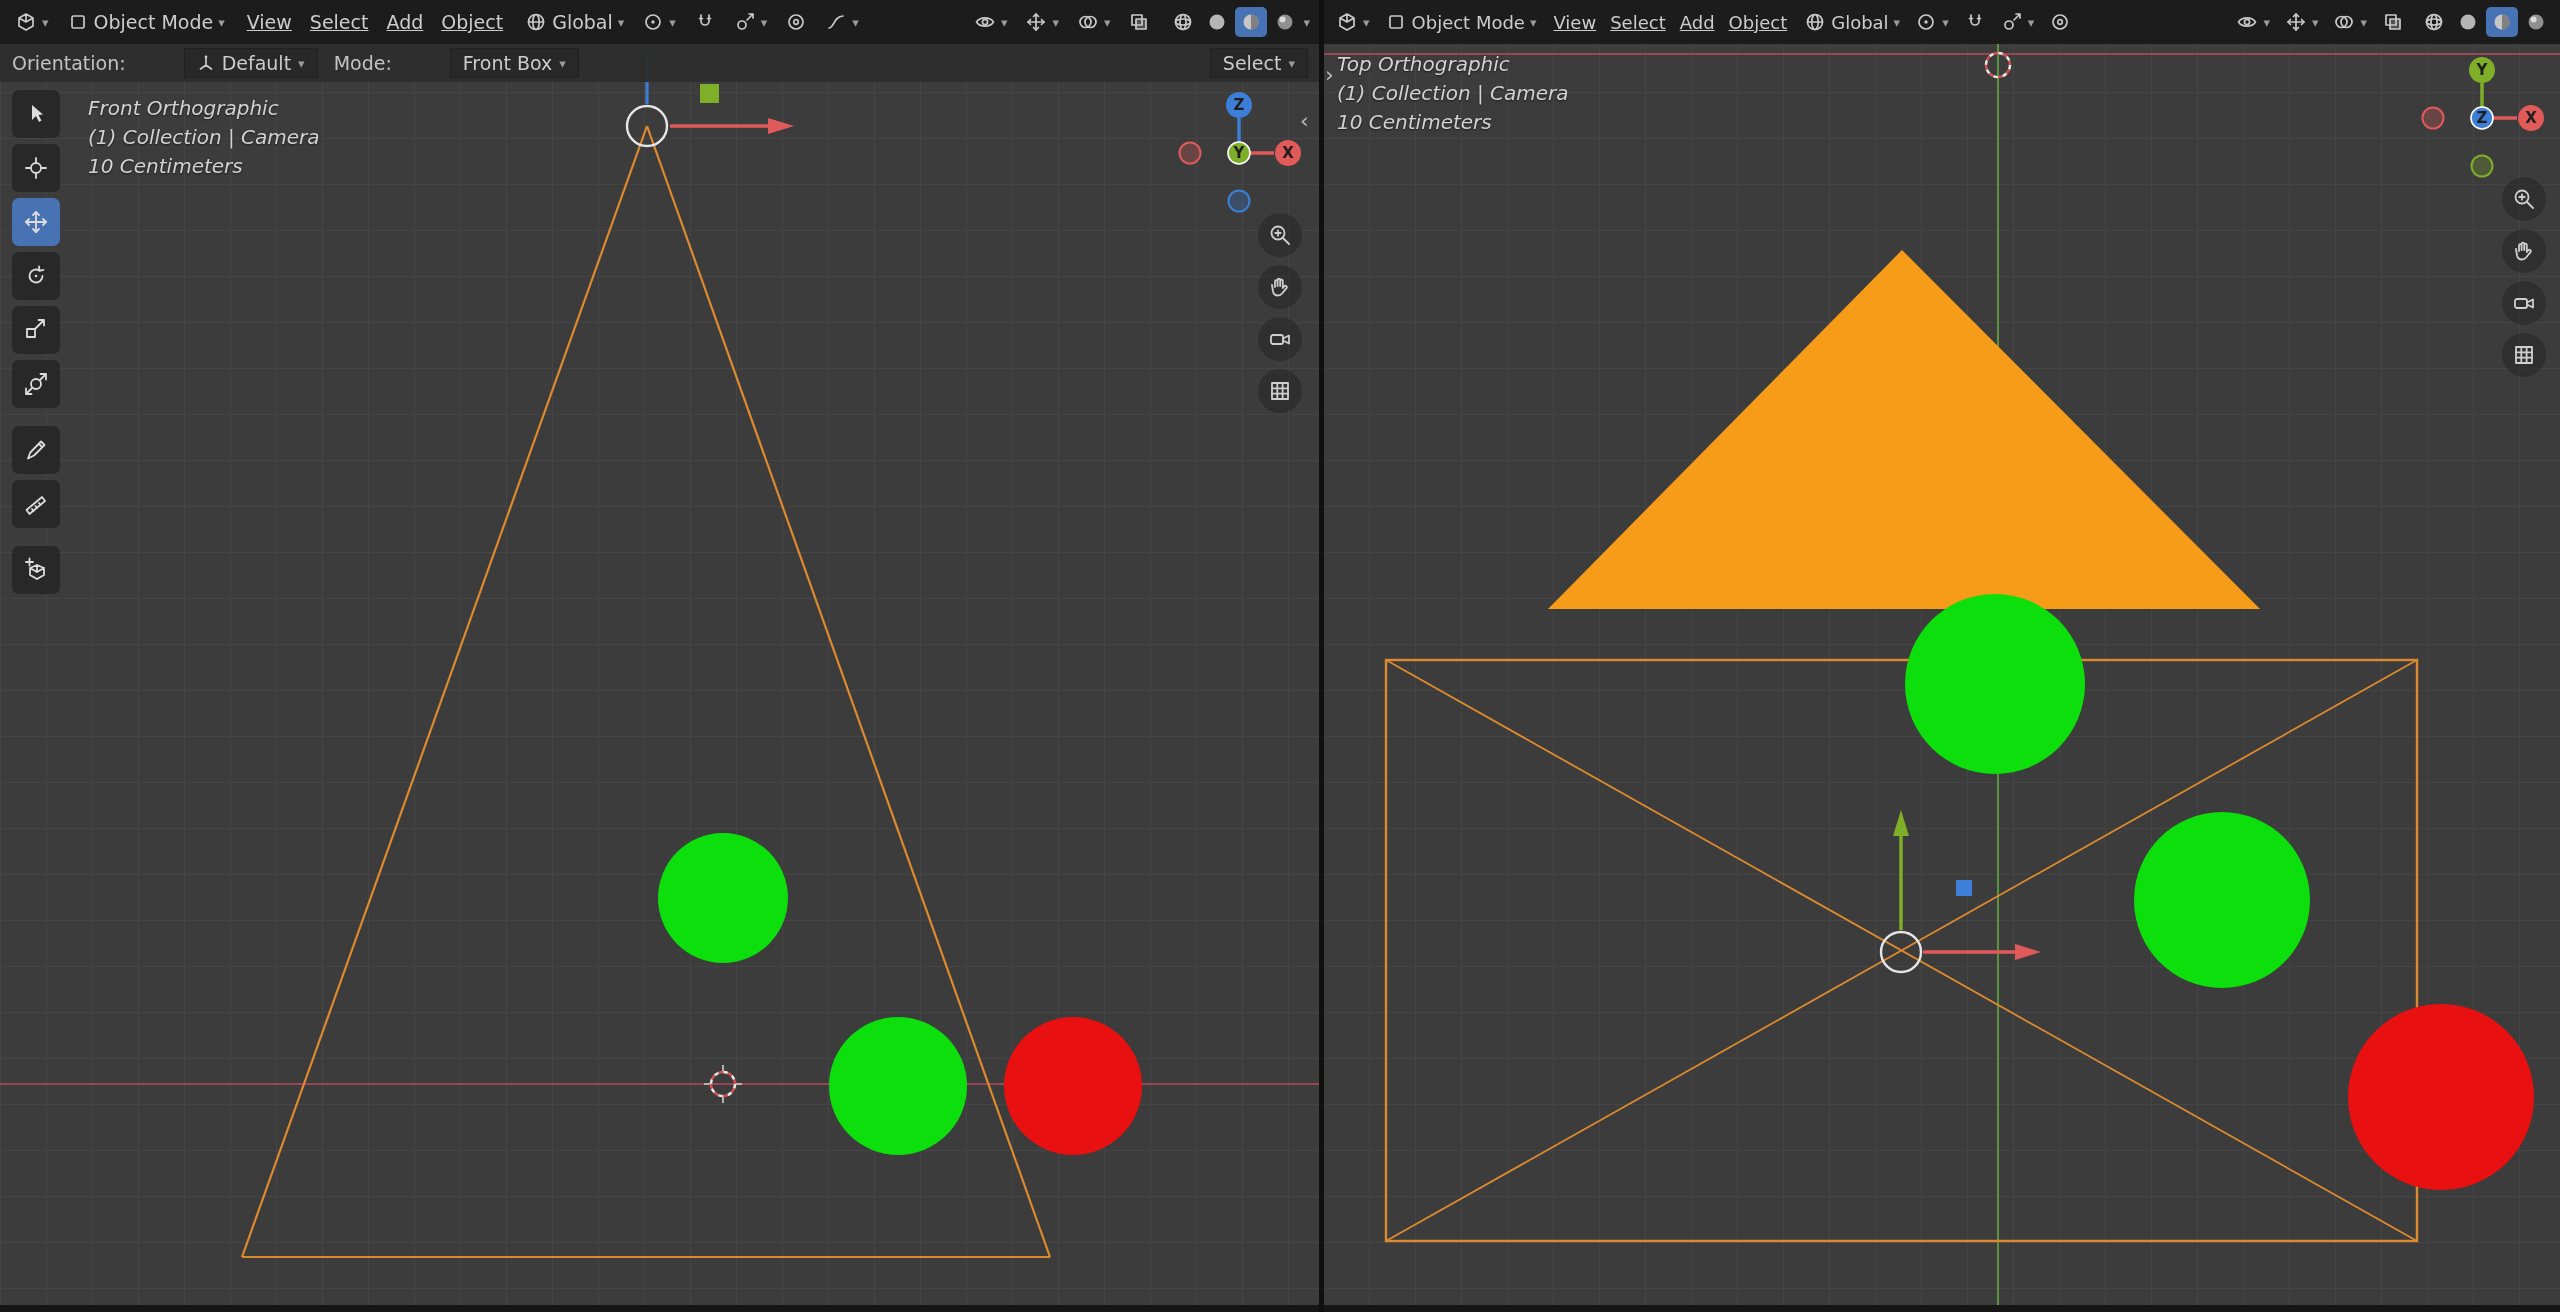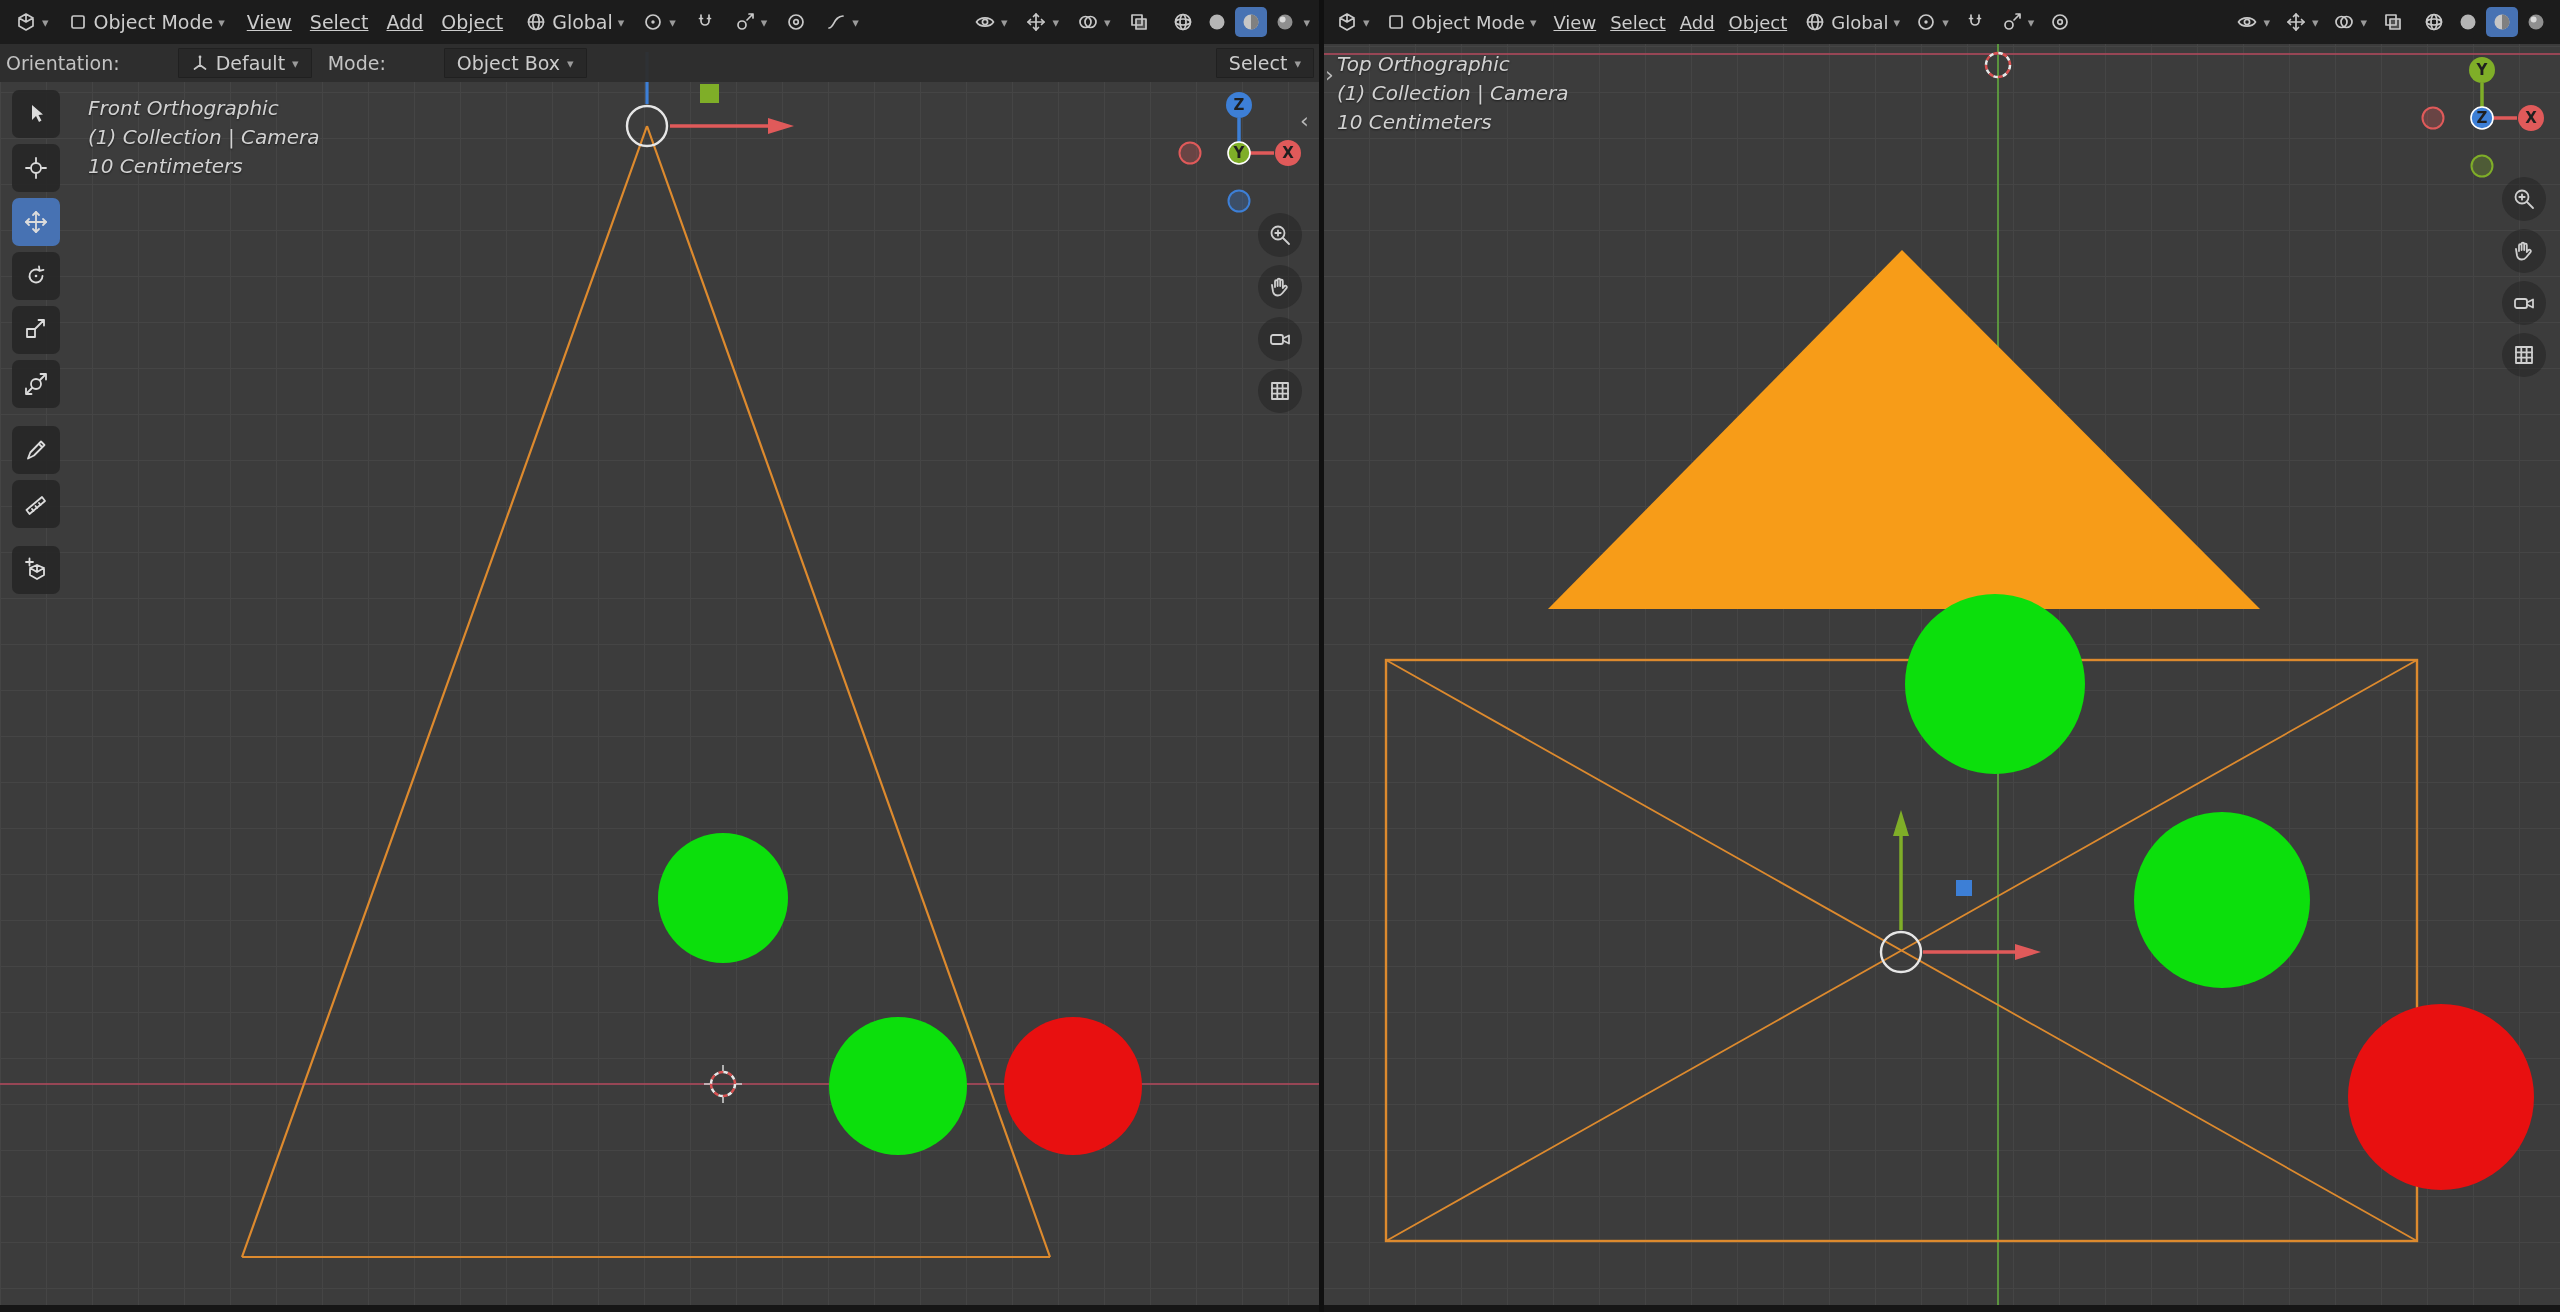--- a/index.html
+++ b/index.html
@@ -15,21 +15,21 @@
   .vp-right{left:1323px;width:1237px;}
   .divider{position:absolute;top:0;left:1319px;width:5px;height:1312px;background:#101010;z-index:8;}
   .bottom-strip{position:absolute;left:0;bottom:0;width:2560px;height:7px;background:#161616;z-index:7;}
 
   .scene{position:absolute;left:0;top:44px;z-index:1;}
 
   .hdr{position:absolute;left:0;top:0;right:0;height:44px;background:var(--header_bg);
        display:flex;align-items:center;padding:0 10px;gap:8px;z-index:5;color:var(--text);font-size:19px;white-space:nowrap;}
   .vp-right .hdr{gap:5px;font-size:18px;padding:0 8px;}
   .subhdr{position:absolute;left:0;top:44px;right:0;height:38px;background:rgba(46,46,46,.96);
-       display:flex;align-items:center;padding:0 6px;gap:10px;z-index:4;color:var(--text);font-size:19px;}
+       display:flex;align-items:center;padding:0 12px;gap:10px;z-index:4;color:var(--text);font-size:19px;}
   .hbtn{display:flex;align-items:center;gap:5px;padding:3px 5px;border-radius:4px;}
   .menu{padding:3px 9px;border-radius:4px;text-decoration:underline;}
   .vp-right .menu{padding:3px 7px;}
   .chev{color:#9b9b9b;font-size:13px;line-height:1;}
   .spacer{flex:1;}
   .lbl{color:#c3c3c3;}
   .ddbox{display:flex;align-items:center;gap:7px;background:var(--button_bg);padding:3px 12px;border-radius:1px;border:1px solid #202020;margin-left:48px;}
   .icon svg{stroke:#c9c9c9;fill:none;stroke-width:1.7;stroke-linecap:round;stroke-linejoin:round;display:block;}
   .shading{display:flex;align-items:center;gap:2px;margin-left:4px;}
   .sph{width:32px;height:30px;display:flex;align-items:center;justify-content:center;border-radius:5px;}
@@ -245,21 +245,21 @@
           <svg width="18" height="18" viewBox="0 0 18 18">
               <path d="M9 3 v8 M9 11 L3.5 15 M9 11 L14.5 15"></path>
               <circle cx="9" cy="3" r="1.4" fill="#c9c9c9" stroke="none"></circle>
             </svg>
         </span>
         <span>Default</span>
         <span class="chev">▾</span>
       </div>
       <span class="lbl" style="margin-left:6px">Mode:</span>
       <div class="ddbox">
-        <span>Object Box</span>
+        <span>Front Box</span>
         <span class="chev">▾</span>
       </div>
       <div class="spacer"></div>
       <div class="ddbox" style="background:rgba(40,40,40,.9)">
         <span>Select</span>
         <span class="chev">▾</span>
       </div>
     </div>
 
     <div class="info">

